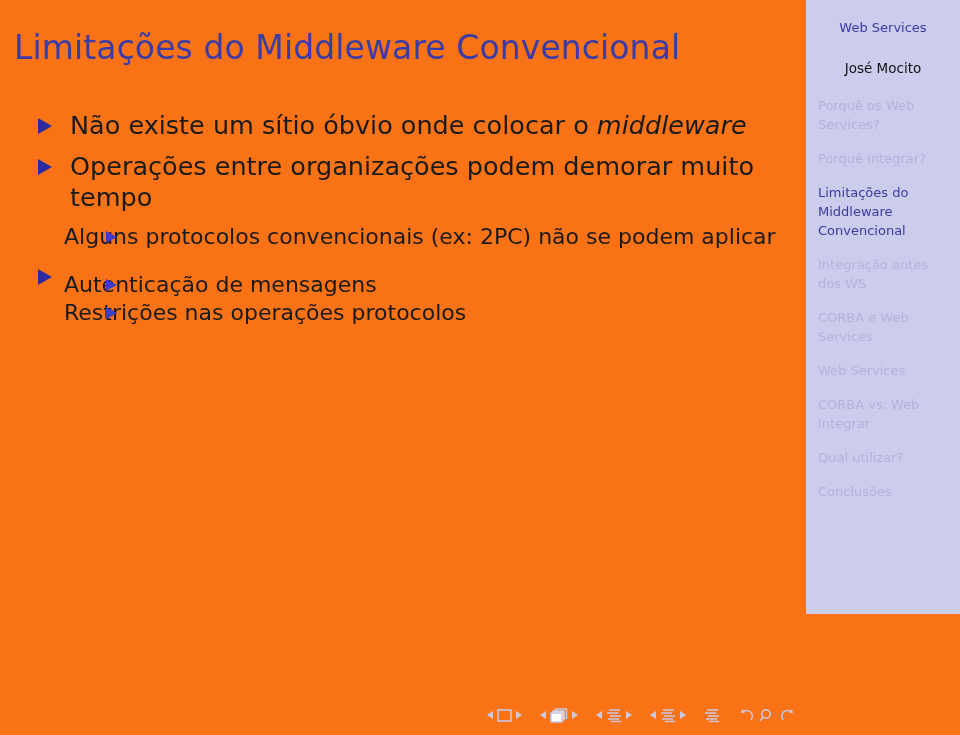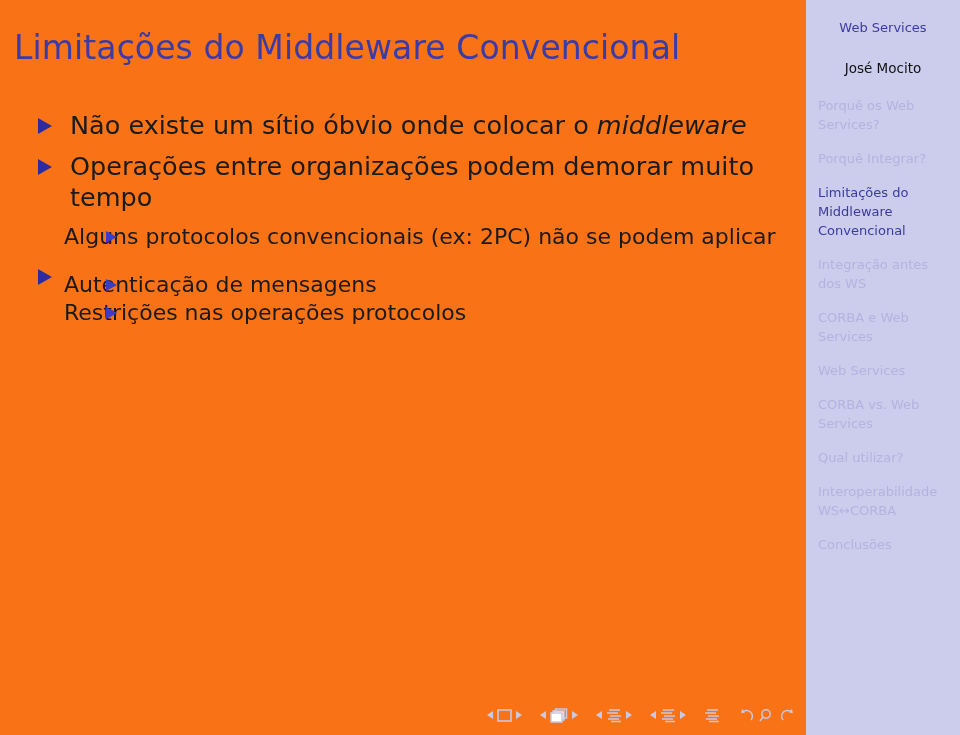--- a/index.html
+++ b/index.html
@@ -103,21 +103,21 @@
 
   .spacer-sm { height: 10px; }
   .spacer-md { height: 14px; }
 
   
   .sidebar {
     position: absolute;
     right: 0;
     top: 0;
     width: 154px;
-    height: 735px;
+    height: 614px;
     background: #ccccec;
   }
   .sb-head {
     padding-top: 20px;
     text-align: center;
   }
   .sb-title {
     font-size: 13px;
     color: #3b3ba8;
     line-height: 16px;
@@ -239,23 +239,22 @@
       <div class="sb-title">Web Services</div>
       <div class="sb-author">José Mocito</div>
     </div>
     <div class="sb-nav">
       <div class="sb-item">Porquê os Web Services?</div>
       <div class="sb-item">Porquê Integrar?</div>
       <div class="sb-item active">Limitações do Middleware Convencional</div>
       <div class="sb-item">Integração antes dos WS</div>
       <div class="sb-item">CORBA e Web Services</div>
       <div class="sb-item">Web Services</div>
-      <div class="sb-item">CORBA vs. Web Services</div>
+      <div class="sb-item">CORBA vs. Web Integrar</div>
       <div class="sb-item">Qual utilizar?</div>
-      <div class="sb-item">Interoperabilidade WS↔CORBA</div>
       <div class="sb-item">Conclusões</div>
     </div>
   </div>
 
   <div class="navbar">
 
     <div class="nav-group">
       <span class="nav-btn">
           <span class="tri-l"></span>
         </span>

